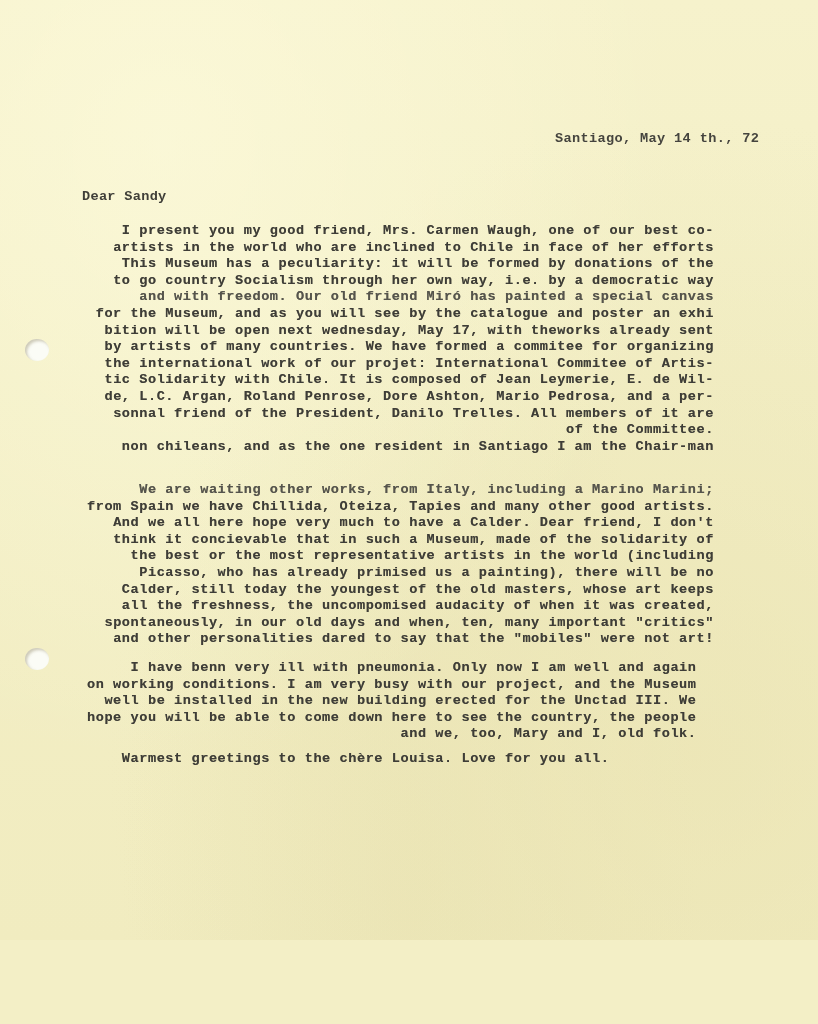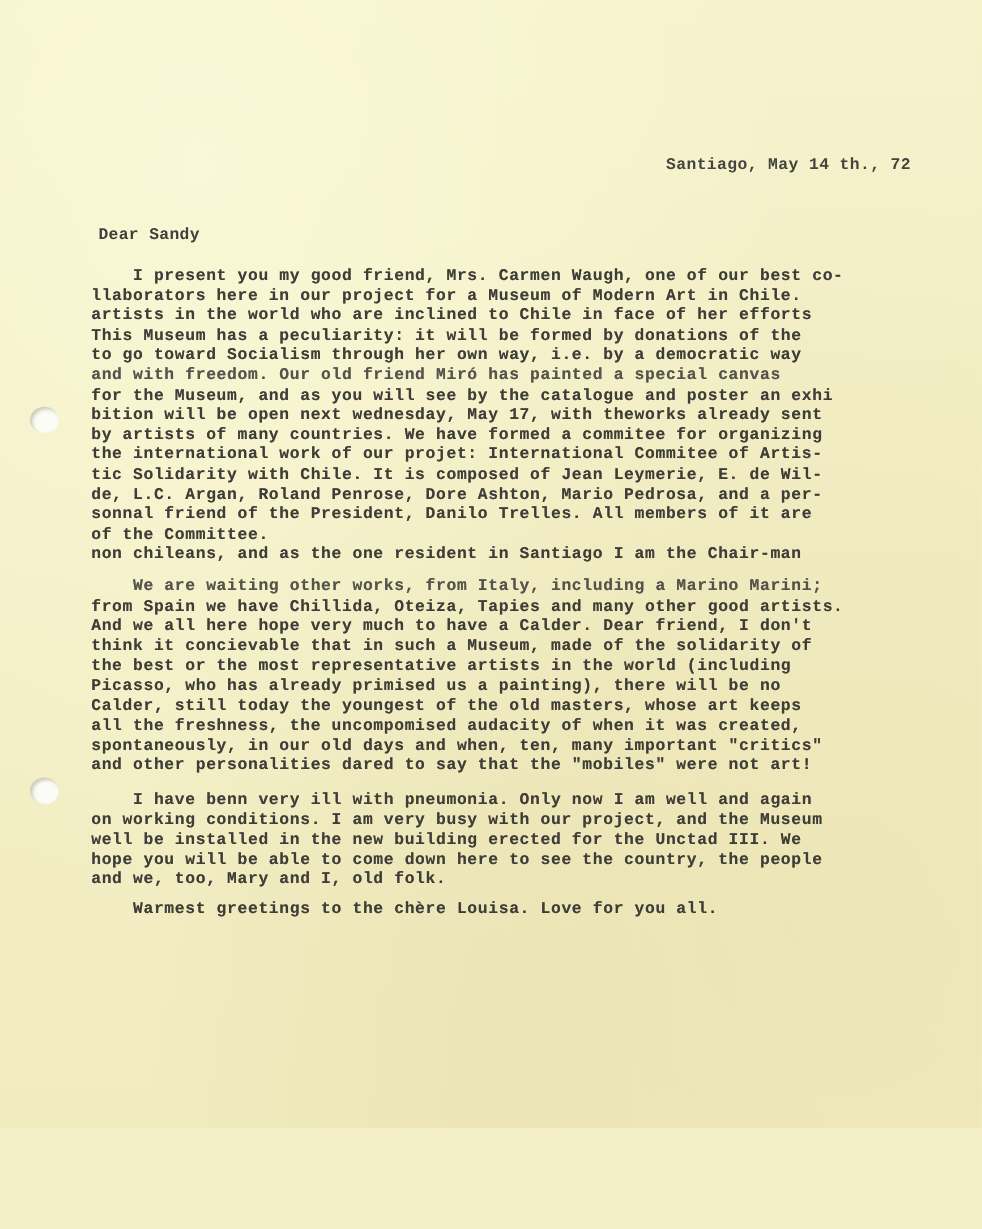--- a/index.html
+++ b/index.html
@@ -47,22 +47,23 @@
     top: 189px;
     left: 82px;
     font-size: 13.6px;
     font-weight: bold;
     letter-spacing: 0.3px;
     white-space: pre;
     color: #3f3e38;
   }
   .para {
     position: absolute;
-    left: 76px;
+    left: 87px;
     margin: 0;
+    text-align: right;
   }
   .line {
     display: block;
     height: 16.6px;
     line-height: 16.6px;
     font-size: 13.6px;
     font-weight: bold;
     letter-spacing: 0.55px;
     white-space: pre;
     color: #3e3d37;
@@ -77,24 +78,23 @@
 
   <div class="punch-hole" style="left:25px; top:339px;"></div>
   <div class="punch-hole" style="left:25px; top:648px;"></div>
 
   <div class="date-line">Santiago, May 14 th., 72</div>
 
   <div class="salutation">Dear Sandy</div>
 
   <div class="para" style="top:223px;">
     <span class="line">    I present you my good friend, Mrs. Carmen Waugh, one of our best co-</span>
-    <span class="line">llaborators here in our project for a Museum of Modern Art in Chile.</span>
     <span class="line">artists in the world who are inclined to Chile in face of her efforts</span>
     <span class="line">This Museum has a peculiarity: it will be formed by donations of the</span>
-    <span class="line">to go toward Socialism through her own way, i.e. by a democratic way</span>
+    <span class="line">to go country Socialism through her own way, i.e. by a democratic way</span>
     <span class="line faint">and with freedom. Our old friend Miró has painted a special canvas</span>
     <span class="line">for the Museum, and as you will see by the catalogue and poster an exhi</span>
     <span class="line">bition will be open next wednesday, May 17, with theworks already sent</span>
     <span class="line">by artists of many countries. We have formed a commitee for organizing</span>
     <span class="line">the international work of our projet: International Commitee of Artis-</span>
     <span class="line">tic Solidarity with Chile. It is composed of Jean Leymerie, E. de Wil-</span>
     <span class="line">de, L.C. Argan, Roland Penrose, Dore Ashton, Mario Pedrosa, and a per-</span>
     <span class="line">sonnal friend of the President, Danilo Trelles. All members of it are</span>
     <span class="line">of the Committee.</span>
     <span class="line">non chileans, and as the one resident in Santiago I am the Chair-man</span>

